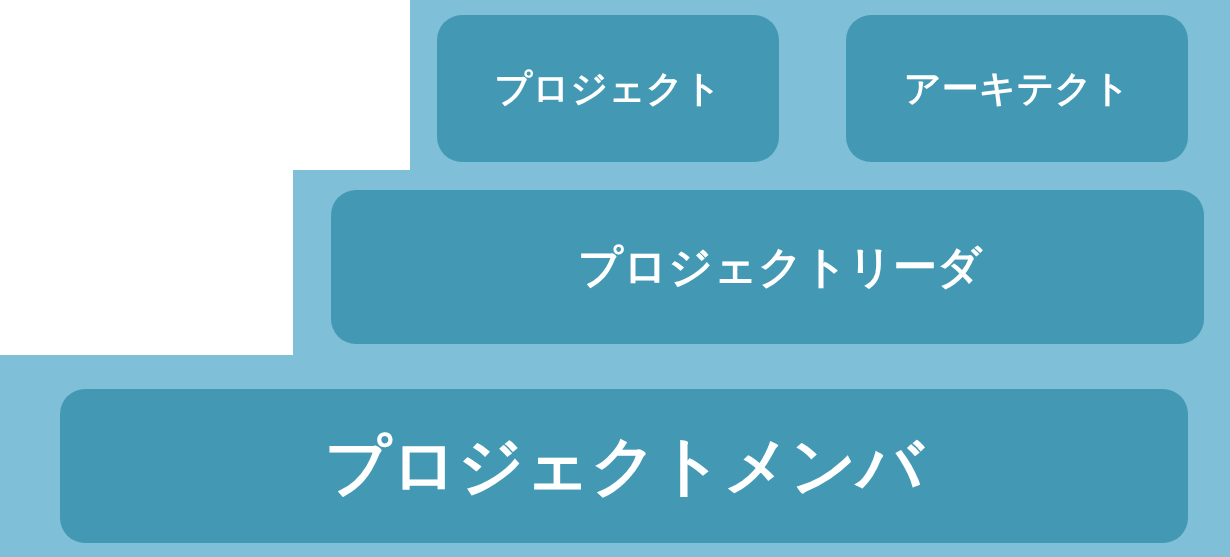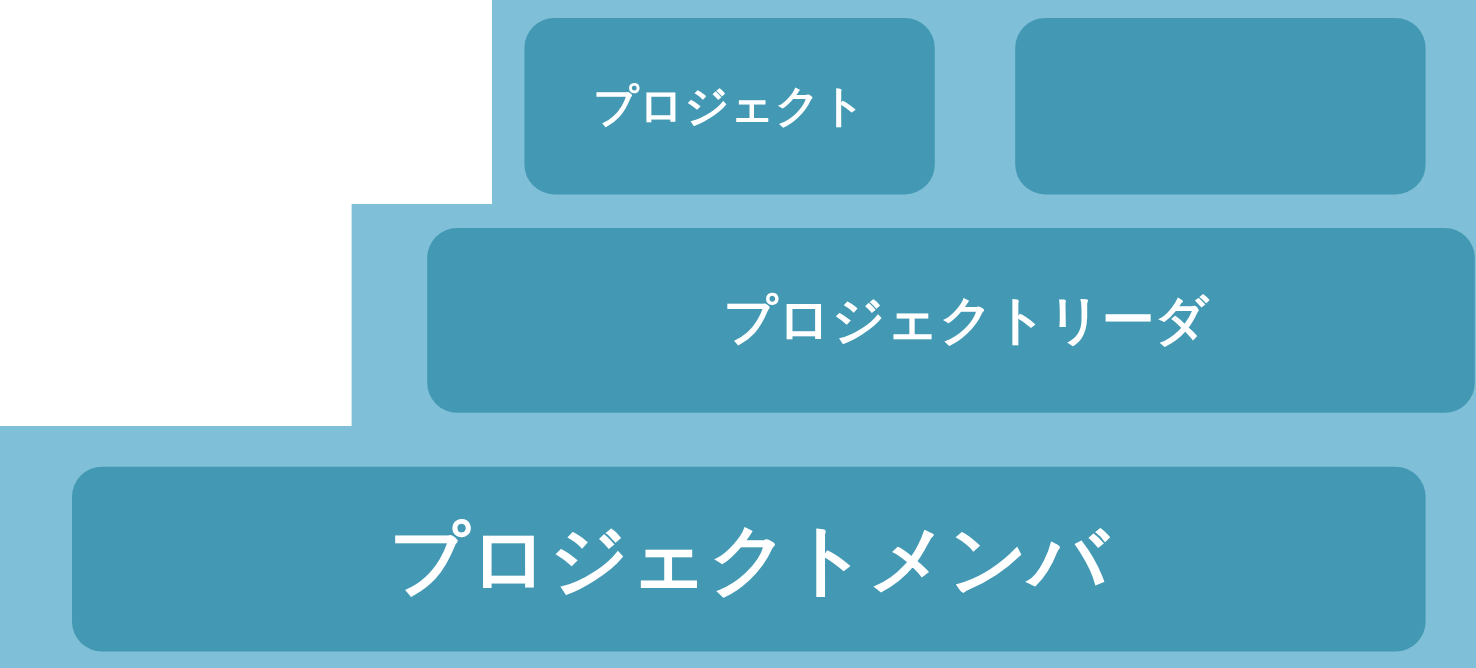--- a/index.html
+++ b/index.html
@@ -18,21 +18,22 @@
 
 <div class="bg" style="left:410px; top:0; width:820px; height:170px;"></div>
 <div class="bg" style="left:293px; top:170px; width:937px; height:185px;"></div>
 <div class="bg" style="left:0; top:355px; width:1230px; height:202px;"></div>
 
 <div class="box small" style="left:437px; top:15px; width:342px; height:147px;">
   <span>プロジェクト</span>
 </div>
 
 <div class="box small" style="left:846px; top:15px; width:342px; height:147px;">
+  <span>アーキテクト</span>
 </div>
 
-<div class="box mid" style="left:356px; top:190px; width:873px; height:154px;padding-left:25px;">
+<div class="box mid" style="left:331px; top:190px; width:873px; height:154px;padding-left:25px;">
   <span>プロジェクトリーダ</span>
 </div>
 
 <div class="box big" style="left:60px; top:389px; width:1128px; height:154px;">
   <span>プロジェクトメンバ</span>
 </div>
 
 </body></html>

